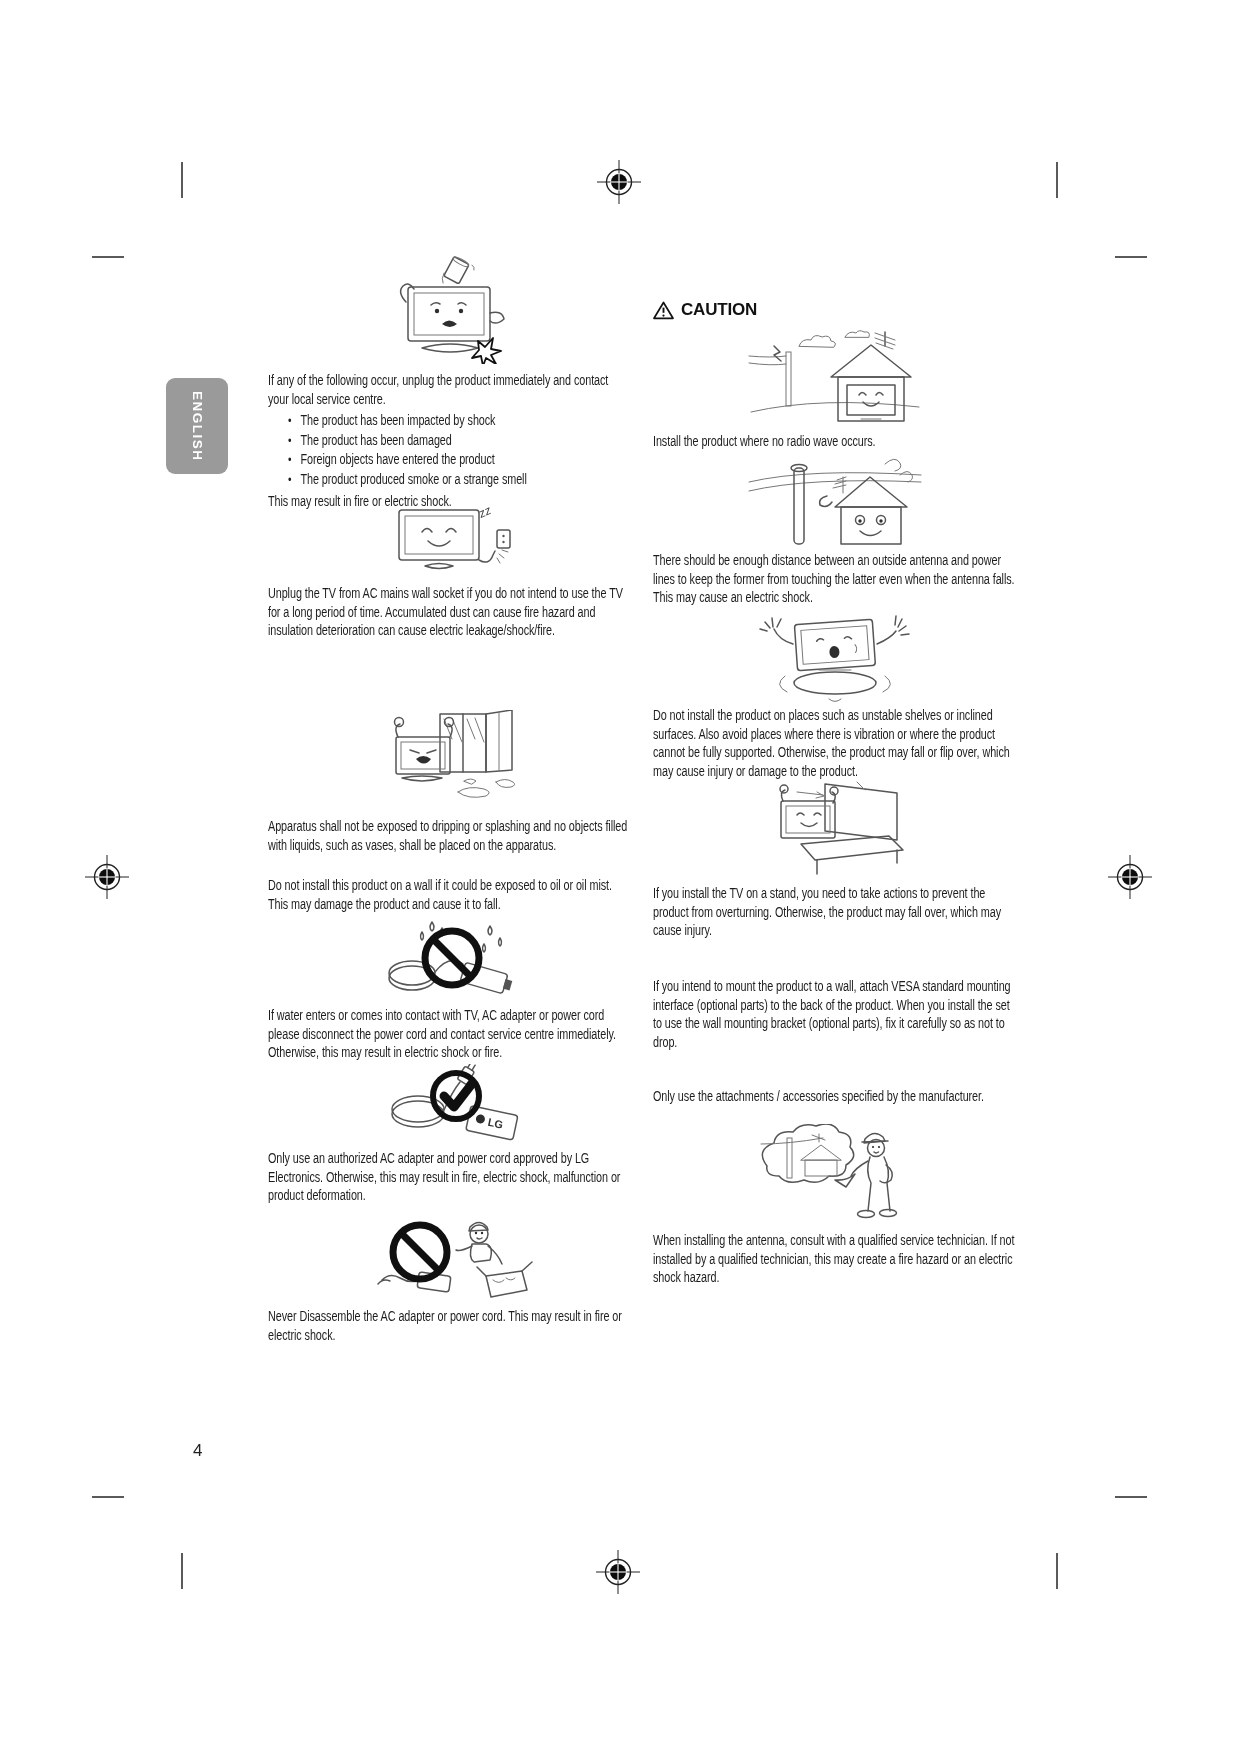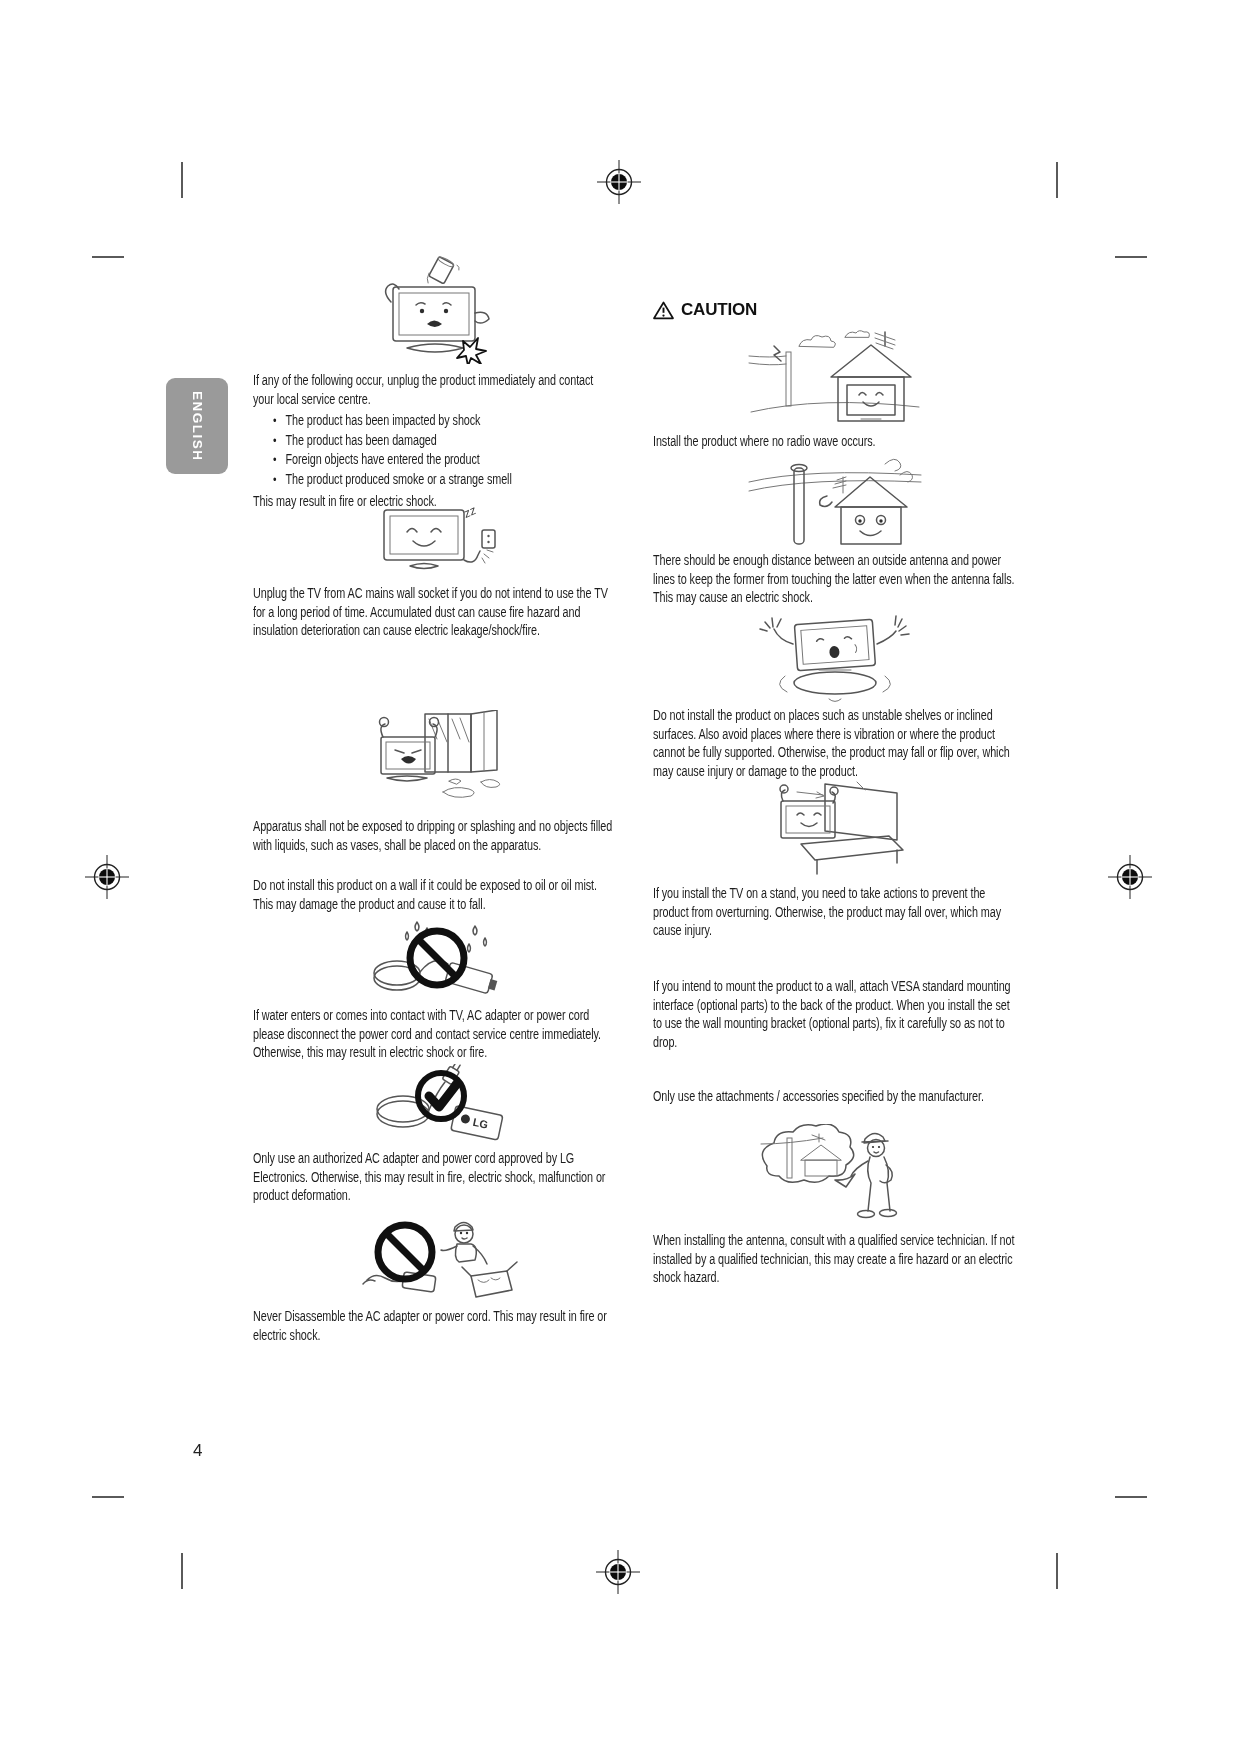--- a/index.html
+++ b/index.html
@@ -23,21 +23,21 @@
     position:absolute; left:166px; top:378px; width:62px; height:96px;
     background:#9a9a9a; border-radius:9px;
     display:flex; align-items:center; justify-content:center;
   }
   .lang-tab span {
     writing-mode:vertical-rl; color:#ffffff; font-weight:bold;
     font-size:13.5px; letter-spacing:1.5px;
   }
 
   .col { position:absolute; top:0; height:100%; }
-  .col-left  { left:253px; width:364px; }
+  .col-left  { left:268px; width:364px; }
   .col-right { left:642px; width:364px;margin-left:11px; }
 
   .para, .intro-block {
     position:absolute; left:0; width:470px;
     transform:scaleX(0.773); transform-origin:0 0;
     font-size:14px; line-height:18.5px; letter-spacing:-0.1px; color:#1d1d1d;
   }
   .bullets { list-style:none; margin-top:3px; }
   .bullets li { position:relative; padding-left:42px; line-height:19.5px; }
   .bullets li::before { content:"•"; position:absolute; left:26px; top:0; font-size:13px; color:#1d1d1d; }

